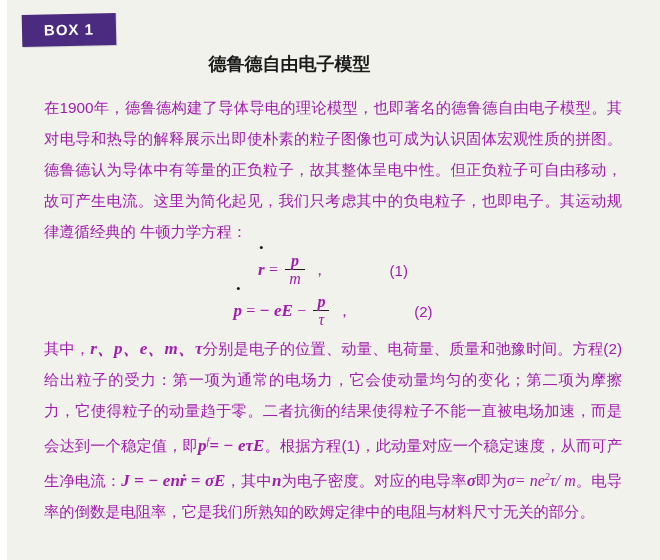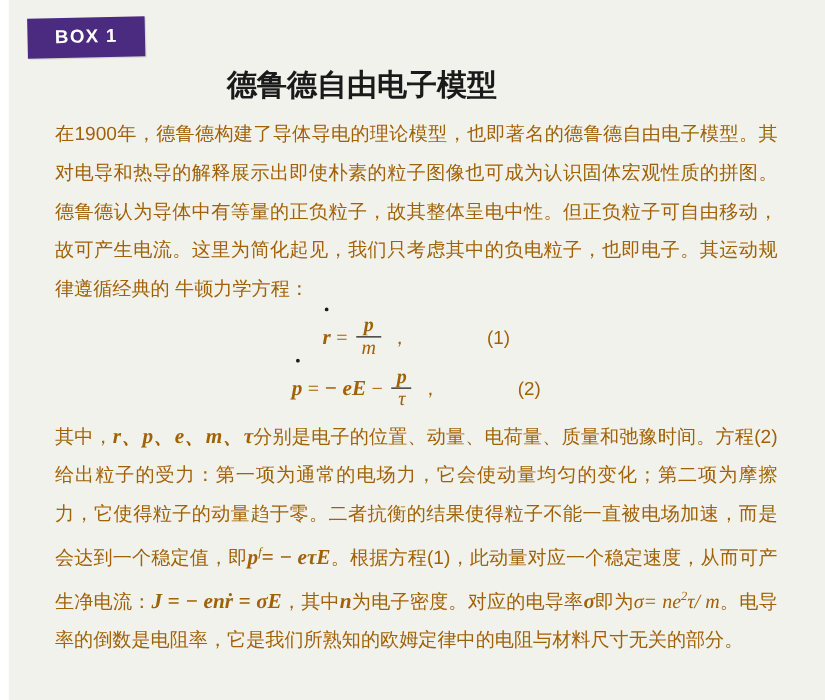--- a/index.html
+++ b/index.html
@@ -40,32 +40,32 @@
     padding: 7px 22px 8px 22px;
     transform: rotate(-1.2deg);
     box-shadow: 1px 1px 0 rgba(0,0,0,0.10);
   }
   .title {
     position: absolute;
     left: 0;
     top: 52px;
     width: 579px;
     text-align: center;
-    font-size: 24px;
+    font-size: 18px;
     font-weight: bold;
     color: #1a1a1a;
   }
   .body-text {
     position: absolute;
     left: 44px;
     top: 92px;
     width: 578px;
     font-size: 15.3px;
     line-height: 31px;
-    color: #a16207;
+    color: #a21caf;
     text-align: justify;
     text-justify: inter-character;
   }
   .eq-block {
     display: block;
     text-align: center;
     margin: 6px 0 4px 0;
     line-height: 34px;
   }
   .eq-row {

